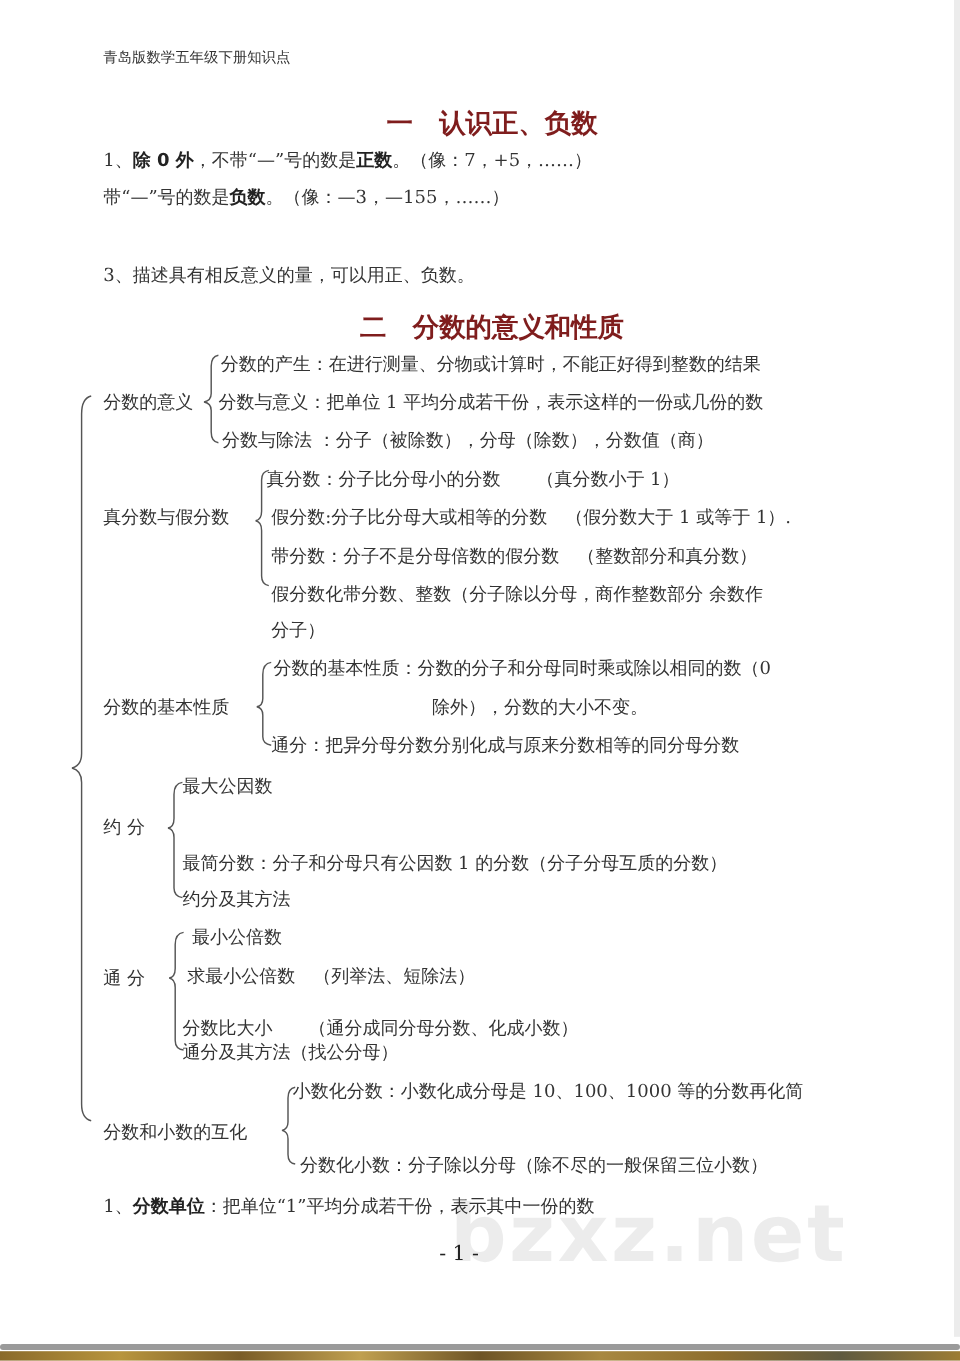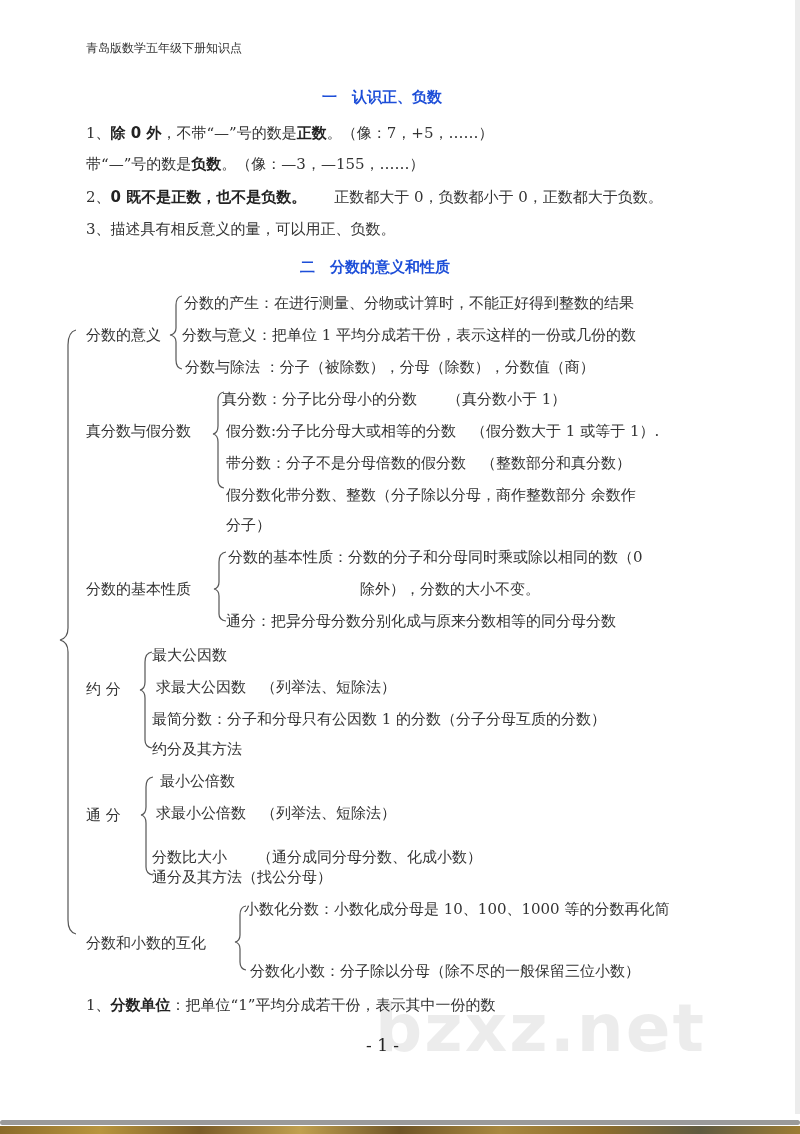--- a/index.html
+++ b/index.html
@@ -7,21 +7,21 @@
     width:800px; height:1134px; overflow:hidden; position:relative;
     background:#ffffff;
     font-family:"DejaVu Serif","Liberation Serif",serif;
     color:#222;
   }
   .page { position:absolute; left:0; top:0; width:645px; height:1114px; background:#fff; }
   .page-edge { position:absolute; left:795px; top:0; width:5px; height:1114px; background:#ececec; }
   .header { position:absolute; left:86px; top:40px; font-size:12px; color:#333;
     font-family:"DejaVu Sans","Liberation Sans",sans-serif; }
   .t { position:absolute; white-space:nowrap; font-size:15px; line-height:18px; color:#333; }
-  .h { position:absolute; white-space:nowrap; font-size:15px; font-weight:bold; color:#1d4ed8;
+  .h { position:absolute; white-space:nowrap; font-size:22px; font-weight:bold; color:#7f1d1d;
     font-family:"DejaVu Sans","Liberation Sans",sans-serif; }
   b { font-family:"DejaVu Sans","Liberation Sans",sans-serif; font-weight:bold; color:#222;margin-top:20px; }
   svg.braces { position:absolute; left:0; top:0; }
   .watermark { position:absolute; left:375px; top:990px; font-size:66px; font-weight:bold;
     color:#000; opacity:0.07; font-family:"DejaVu Sans","Liberation Sans",sans-serif; letter-spacing:2px; }
   .pnum { position:absolute; left:366px; top:1035px; font-size:17px; color:#222; }
   .scrollbar { position:absolute; left:0; top:1120px; width:800px; height:5px; background:#9a9a9a; border-radius:3px; }
   .bottom-strip { position:absolute; left:0; top:1126px; width:800px; height:8px;
     background:linear-gradient(90deg,#8a6a2a,#b8953e,#7a5c28,#c0a050,#6e5426,#a88840,#8d6d2d,#5f5a40,#9c7c34); }
 </style>
@@ -32,23 +32,20 @@
 
   <div class="header">青岛版数学五年级下册知识点</div>
 
   <div class="h" style="left:322px;top:88px;">一　认识正、负数</div>
 
   <div class="t" style="left:86px;top:124px;">
     <span>1、</span><b>除 0 外</b><span>，不带“—”号的数是</span><b>正数</b><span>。（像：7，+5，……）</span>
   </div>
   <div class="t" style="left:86px;top:155px;">
     <span>带“—”号的数是</span><b>负数</b><span>。（像：—3，—155，……）</span>
-  </div>
-  <div class="t" style="left:86px;top:188px;">
-    <span>2、</span><b>0 既不是正数，也不是负数。</b><span style="display:inline-block;width:28px;"></span><span>正数都大于 0，负数都小于 0，正数都大于负数。</span>
   </div>
   <div class="t" style="left:86px;top:220px;">3、描述具有相反意义的量，可以用正、负数。</div>
 
   <div class="h" style="left:300px;top:258px;">二　分数的意义和性质</div>
 
   <svg class="braces" width="800" height="1114">
     <g fill="none" stroke="#555" stroke-width="1.2">
 
       <path d="M76,330 Q68,332 68,345 L68,628 Q68,638 60,640 Q68,642 68,652 L68,920 Q68,932 76,934"></path>
 
@@ -78,21 +75,20 @@
   <div class="t" style="left:226px;top:486px;">假分数化带分数、整数（分子除以分母，商作整数部分  余数作</div>
   <div class="t" style="left:226px;top:516px;">分子）</div>
 
   <div class="t" style="left:86px;top:580px;">分数的基本性质</div>
   <div class="t" style="left:228px;top:548px;">分数的基本性质：分数的分子和分母同时乘或除以相同的数（0</div>
   <div class="t" style="left:360px;top:580px;">除外），分数的大小不变。</div>
   <div class="t" style="left:226px;top:612px;">通分：把异分母分数分别化成与原来分数相等的同分母分数</div>
 
   <div class="t" style="left:86px;top:680px;">约  分</div>
   <div class="t" style="left:152px;top:646px;">最大公因数</div>
-  <div class="t" style="left:156px;top:678px;">求最大公因数　（列举法、短除法）</div>
   <div class="t" style="left:152px;top:710px;">最简分数：分子和分母只有公因数 1 的分数（分子分母互质的分数）</div>
   <div class="t" style="left:152px;top:740px;">约分及其方法</div>
 
   <div class="t" style="left:86px;top:806px;">通  分</div>
   <div class="t" style="left:160px;top:772px;">最小公倍数</div>
   <div class="t" style="left:156px;top:804px;">求最小公倍数　（列举法、短除法）</div>
   <div class="t" style="left:152px;top:836px;margin-top:12px;">分数比大小　　（通分成同分母分数、化成小数）</div>
   <div class="t" style="left:152px;top:868px;">通分及其方法（找公分母）</div>
 
   <div class="t" style="left:86px;top:934px;">分数和小数的互化</div>

